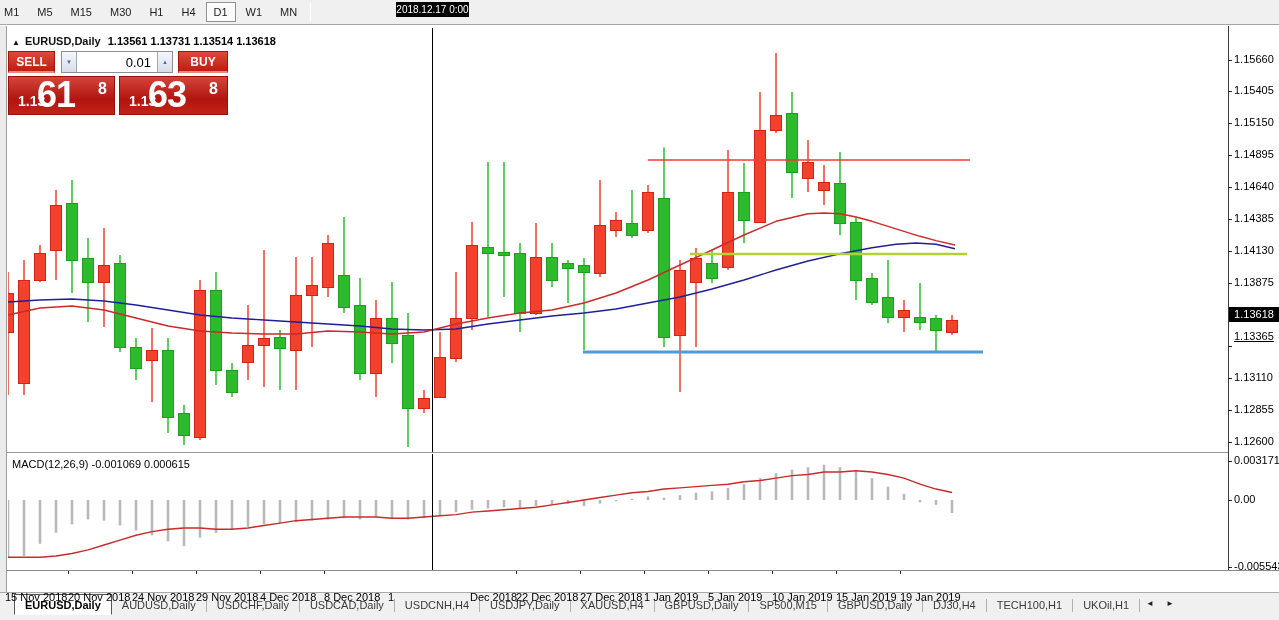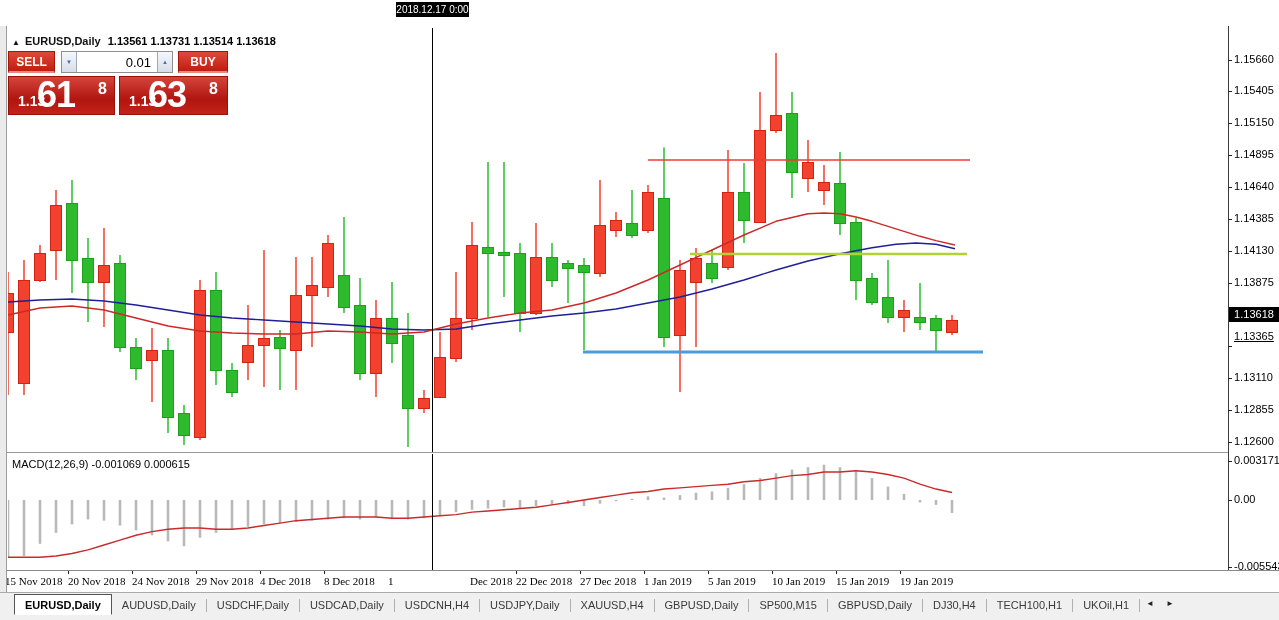--- a/index.html
+++ b/index.html
@@ -50,37 +50,49 @@
   .pb-small{position:absolute;left:9px;bottom:5px;font-size:14px;font-weight:bold;}
   .pb-big{position:absolute;left:28px;top:-3px;font-size:36px;font-weight:bold;letter-spacing:-1px;}
   .pb-sup{position:absolute;left:89px;top:3px;font-size:16px;font-weight:bold;}
   
   .pa-label{position:absolute;left:1234px;width:44px;color:#000;z-index:5;white-space:nowrap;}
   .pa-tick{position:absolute;left:1228px;width:4px;height:1px;background:#222;z-index:5;}
   #price-tag{position:absolute;left:1229px;width:50px;height:15px;background:#000;color:#fff;
              text-align:center;line-height:15px;z-index:6;}
   #macd-label{position:absolute;left:12px;top:458px;z-index:6;color:#000;}
   #date-row{position:absolute;left:0;top:571px;width:1279px;height:21px;background:#fff;z-index:3;}
-  .da-label{position:absolute;top:4px;color:#000;white-space:nowrap;font-family:Liberation Serif, serif;}
+  .da-label{position:absolute;top:20px;color:#000;white-space:nowrap;}
   .da-tick{position:absolute;top:0;width:1px;height:3px;background:#222;}
   #date-tag{position:absolute;left:396px;top:2px;width:73px;height:15px;background:#000;color:#fff;
             font-size:10px;text-align:center;line-height:15px;z-index:6;}
   
   #tabs-bar{position:absolute;left:0;top:593px;width:1279px;height:27px;background:#f0f0f0;
             display:flex;align-items:flex-start;padding-left:14px;}
   .tab{height:21px;line-height:20px;padding:0 10px;color:#3a3a3a;margin-top:2px;cursor:pointer;white-space:nowrap;}
   .tab.active{background:#fff;border:1px solid #555;border-bottom:1px solid #fff;color:#000;font-weight:bold;margin-top:1px;}
   .tab-sep{width:1px;height:13px;background:#b0b0b0;margin-top:6px;}
   .tab-scroll{margin-top:6px;padding:0 6px;color:#222;font-size:8px;cursor:pointer;}
 </style>
 </head>
 <body>
 
 <div id="stage">
 
+  <div id="tf-toolbar">
+      <div class="tf-btn">M1</div>
+      <div class="tf-btn">M5</div>
+      <div class="tf-btn">M15</div>
+      <div class="tf-btn">M30</div>
+      <div class="tf-btn">H1</div>
+      <div class="tf-btn">H4</div>
+      <div class="tf-btn active">D1</div>
+      <div class="tf-btn">W1</div>
+      <div class="tf-btn">MN</div>
+      <div class="tf-sep"></div>
+    </div>
 
   <div id="chart-area"></div>
   <div id="left-strip"></div>
   <svg id="chart-svg" width="1279" height="566" viewBox="0 26 1279 566">
       <defs>
         <clipPath id="pricePane">
           <rect x="8" y="28" width="1220" height="424"></rect>
         </clipPath>
         <clipPath id="macdPane">
           <rect x="8" y="455" width="1220" height="115"></rect>

